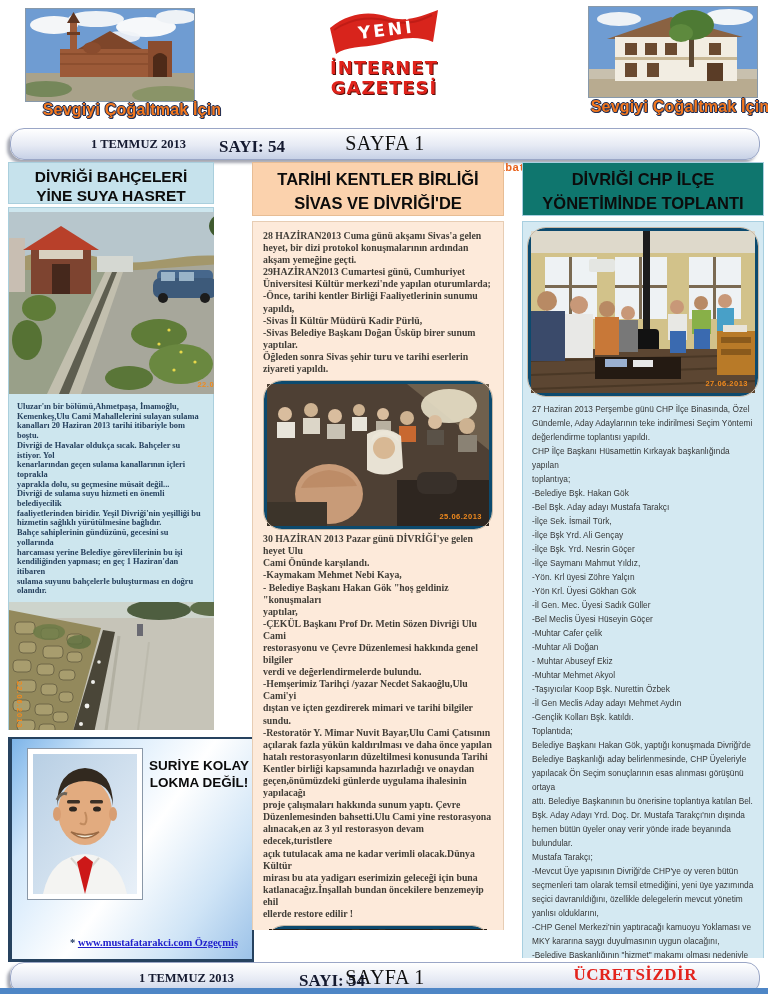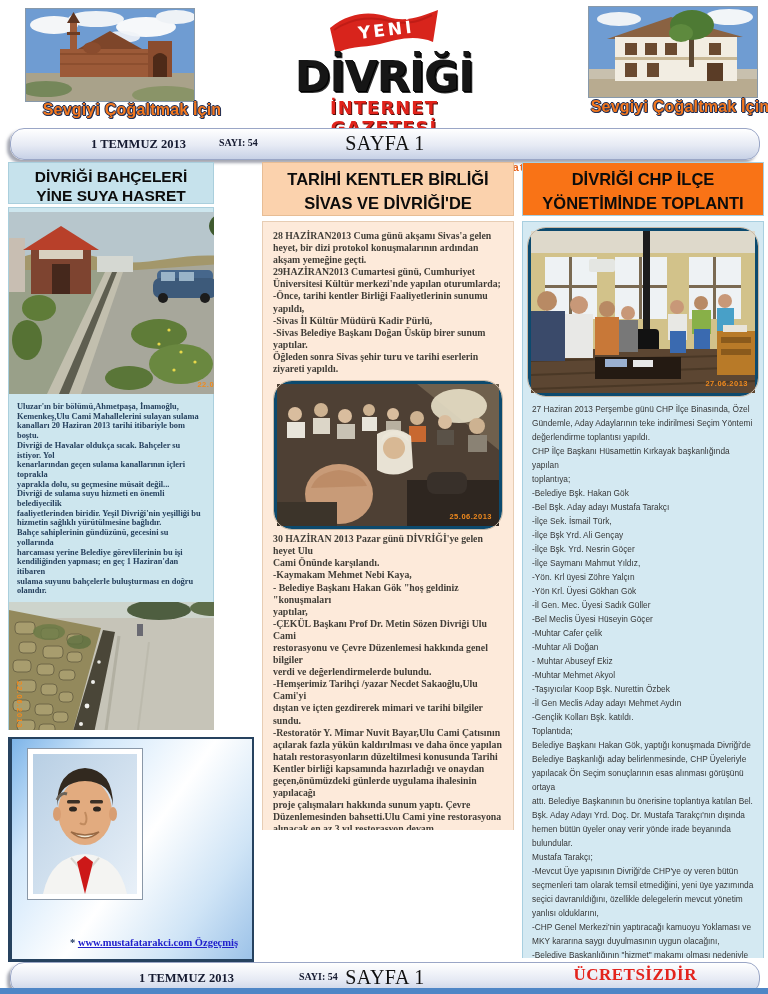--- a/index.html
+++ b/index.html
@@ -24,21 +24,21 @@
   .logo-subtitle{font-family:"DejaVu Sans",sans-serif;font-size:18px;font-weight:900;color:#e0231b;
                  letter-spacing:1px;line-height:20px;text-shadow:1px 1px 0 #5a0f0a;}
 
   
   .bar{position:absolute;left:10px;width:748px;height:30px;border-radius:14px;
        background:linear-gradient(#ffffff, #e6eaf4 55%, #c7d1e6);
        border:1px solid #9aa6c6;box-shadow:-3px 3px 3px rgba(90,95,115,.55);}
   .bar .bar-date{position:absolute;left:80px;top:8px;font-family:"Liberation Serif",serif;
        font-weight:bold;font-size:12.5px;color:#151a30;}
   .bar .bar-issue{position:absolute;left:208px;top:8px;font-family:"Liberation Serif",serif;
-       font-weight:bold;font-size:10px;color:#151a30;}
+       font-weight:bold;font-size:17px;color:#151a30;}
   .bar .bar-page{position:absolute;left:0;right:0;top:3px;text-align:center;
        font-family:"Liberation Serif",serif;font-size:20px;color:#101010;letter-spacing:.5px;}
   .topbar{top:128px;}
   .topbar .bar-contact{position:absolute;right:22px;top:8px;font-size:11.5px;
        font-family:Liberation Mono, monospace;font-weight:bold;color:#16213e;margin-top:24px;}
   .topbar .bar-contact .lbl{color:#e8641e;margin-right:4px;}
   .footerbar{top:962px;}
   .footerbar .bar-price{position:absolute;right:62px;top:2px;font-family:"Liberation Serif",serif;
        font-weight:bold;font-size:17px;color:#e3241d;letter-spacing:.5px;}
   .bottom-strip{position:absolute;left:0;right:0;bottom:0;height:6px;background:#4e86c6;}
@@ -53,28 +53,28 @@
   .bodytext{white-space:pre-line;overflow:hidden;}
   .col1 .bodytext{font-family:"Liberation Serif",serif;font-weight:bold;font-size:8.4px;
         line-height:9.7px;color:#27425f;padding:6px 8px 4px 8px;}
   .photo{position:relative;margin:2px auto;line-height:0;border-radius:18px;}
   .photo svg{display:block;}
   .stamp{position:absolute;right:7px;bottom:5px;font-size:7.5px;font-weight:bold;color:#f08a1e;
          letter-spacing:.5px;line-height:8px;}
   .stamp.vert{left:6px;right:auto;bottom:10px;writing-mode:vertical-rl;letter-spacing:1px;}
   .pframe{border:3px solid #0c4a6e;outline:1px solid #c9b9a6;}
 
-  .col2{left:262px;width:252px;height:668px;}
+  .col2{left:252px;width:252px;height:768px;}
   .col2 .headline{background:#fbd2ad;height:54px;font-size:16.5px;line-height:24px;padding-top:4px;border:1px solid #e7bd95;}
   .col2 .body-box{background:#fdeada;border:1px solid #e7cdb4;margin-top:5px;padding:6px 0 8px 0;}
   .col2 .bodytext{font-family:"Liberation Serif",serif;font-weight:bold;font-size:9.8px;
         line-height:12.1px;color:#413e38;padding:2px 10px 4px 10px;}
 
   .col3{left:522px;width:242px;height:796px;}
-  .col3 .headline{background:#f97316;height:54px;font-size:16.5px;line-height:24px;padding-top:4px;border:1px solid #a8cfe0;}
+  .col3 .headline{background:#0f766e;height:54px;font-size:16.5px;line-height:24px;padding-top:4px;border:1px solid #a8cfe0;}
   .col3 .body-box{background:#d4e9f2;border:1px solid #a8cfe0;margin-top:5px;padding:4px 0 6px 0;}
   .col3 .bodytext{font-size:8.3px;line-height:14px;color:#373737;padding:4px 9px 4px 9px;}
 
   
   .suriye{position:absolute;left:8px;top:737px;width:246px;height:225px;box-sizing:border-box;
           background:linear-gradient(125deg,#7db4e8 0%,#cfe6fa 22%,#ffffff 52%,#cfe4f6 78%,#9cc2e8 100%);
           border:2px solid #26425f;border-left-width:4px;border-bottom-width:3px;overflow:hidden;}
   .portrait{position:absolute;left:16px;top:10px;border:5px solid #fff;outline:1px solid #8a98a8;line-height:0;}
   .suriye-author{position:absolute;left:6px;top:178px;width:130px;text-align:center;
           font-family:"Liberation Serif",serif;font-weight:bold;font-size:12.5px;line-height:16px;
@@ -118,21 +118,20 @@
     </svg>
   </div>
   <div class="tagline left">Sevgiyi Çoğaltmak İçin</div>
 
   <div class="logo">
     <svg class="logo-flag" width="128" height="56" viewBox="0 0 128 56">
       <path d="M10,26 C32,8 54,10 68,15 C88,21 104,13 118,8 L113,40 C94,32 76,38 60,42 C42,46 26,44 16,52 Z" fill="#d8241c"></path>
       <path d="M14,28 C34,14 56,15 70,19 C88,24 102,18 112,13" stroke="#b01812" stroke-width="2" fill="none" opacity=".6"></path>
       <text x="38" y="34" transform="rotate(-7 64 28)" font-family="DejaVu Sans, sans-serif" font-size="17" font-weight="bold" fill="#ffffff" letter-spacing="3">YENİ</text>
     </svg>
-    <div class="logo-title">DİVRİĞİ</div>
     <div class="logo-subtitle">İNTERNET GAZETESİ</div>
   </div>
 
   <div class="hphoto right">
     <svg width="168" height="90" viewBox="0 0 168 90">
       <rect width="168" height="90" fill="#6f9cd2"></rect>
       <ellipse cx="30" cy="12" rx="22" ry="7" fill="#eef2f6"></ellipse>
       <ellipse cx="140" cy="10" rx="24" ry="8" fill="#f2f5f8"></ellipse>
       <rect y="72" width="168" height="18" fill="#b8ab90"></rect>
       <rect x="0" y="62" width="168" height="10" fill="#c8c0ae"></rect>
@@ -274,20 +273,22 @@
         <path d="M24,52 Q24,16 52,14 Q80,16 80,52 Q78,28 52,27 Q26,28 24,52 Z" fill="#32291f"></path>
         <path d="M24,46 Q28,38 34,40" stroke="#6a6258" stroke-width="3" fill="none"></path>
         <rect x="34" y="46" width="13" height="3.5" rx="1.5" fill="#3a3026"></rect>
         <rect x="57" y="46" width="13" height="3.5" rx="1.5" fill="#3a3026"></rect>
         <ellipse cx="40" cy="55" rx="4" ry="2.6" fill="#2c2620"></ellipse>
         <ellipse cx="64" cy="55" rx="4" ry="2.6" fill="#2c2620"></ellipse>
         <path d="M52,58 Q55,66 52,70 Q49,71 47,69" stroke="#c08a5e" stroke-width="2" fill="none"></path>
         <path d="M38,78 Q52,90 66,78 Q52,84 38,78 Z" fill="#f0ead8" stroke="#9a6a44" stroke-width="1.5"></path>
       </svg>
     </div>
+    <div class="suriye-title">SURİYE KOLAY
+LOKMA DEĞİL!</div>
     <div class="suriye-link"><span>* </span><a href="#">www.mustafatarakci.com</a><span class="suffix"> Özgeçmiş</span></div>
   </div>
 
   <div class="col col2">
     <div class="headline">TARİHİ KENTLER BİRLİĞİ
 SİVAS VE DİVRİĞİ'DE</div>
     <div class="body-box">
       <div class="bodytext">28 HAZİRAN2013 Cuma günü akşamı Sivas'a gelen
 heyet, bir dizi protokol konuşmalarının ardından
 akşam yemeğine geçti.

